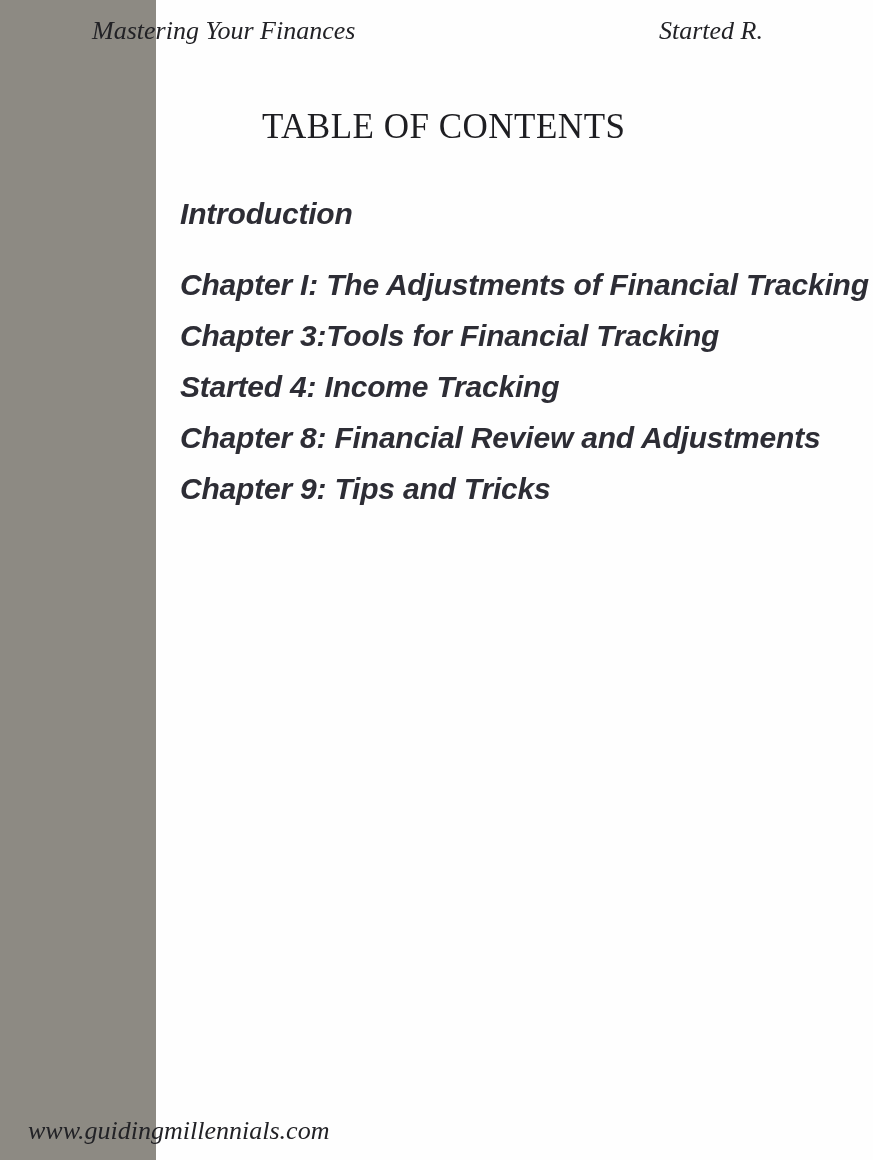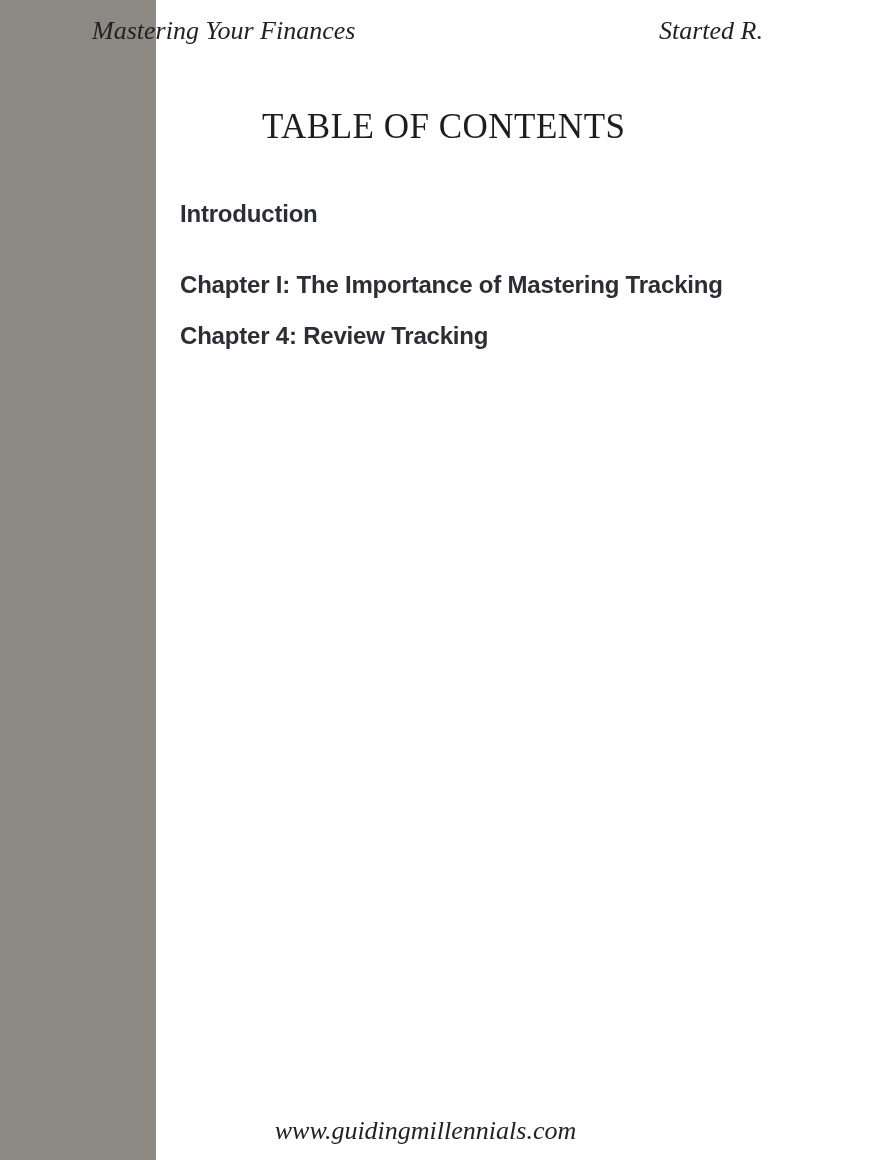--- a/index.html
+++ b/index.html
@@ -39,38 +39,39 @@
     color: #1e1e22;
     z-index: 2;
   }
   .toc {
     position: absolute;
     left: 180px; top: 188px;
     margin: 0; padding: 0;
     list-style: none;
     font-family: "Liberation Sans", sans-serif;
     font-weight: 700;
-    font-size: 24px;
+    font-size: 30px;
     letter-spacing: -0.2px;
     color: #2d2d35;
     z-index: 2;
+    font-style: italic;
   }
   .toc .toc-intro {
     height: 51px; line-height: 51px;
     margin-bottom: 20px;
   }
   .toc li {
     height: 51px; line-height: 51px;
     white-space: nowrap;
   }
   .footer {
     position: absolute;
     left: 28px; right: 50px; bottom: 14px;
     display: flex;
-    justify-content: center;
+    justify-content: flex-start;
     align-items: baseline;
     font-style: italic;
     font-size: 26px;
     color: #222226;
     z-index: 2;
   }
 </style>
 </head>
 <body>
 
@@ -81,21 +82,24 @@
   <div class="header">
     <span>Mastering Your Finances</span>
     <span>Started R.</span>
   </div>
 
   <h1 class="toc-heading">TABLE OF CONTENTS</h1>
 
   <ul class="toc">
     <li class="toc-intro">Introduction</li>
 
-  <li>Chapter I: The Importance of Mastering Tracking</li>
-      <li>Chapter 4: Review Tracking</li>
+  <li>Chapter I: The Adjustments of Financial Tracking</li>
+      <li>Chapter 3:Tools for Financial Tracking</li>
+      <li>Started 4: Income Tracking</li>
+      <li>Chapter 8: Financial Review and Adjustments</li>
+      <li>Chapter 9: Tips and Tricks</li>
     </ul>
 
   <div class="footer">
     <span>www.guidingmillennials.com</span>
   </div>
 
 </div>
 
 </body></html>

